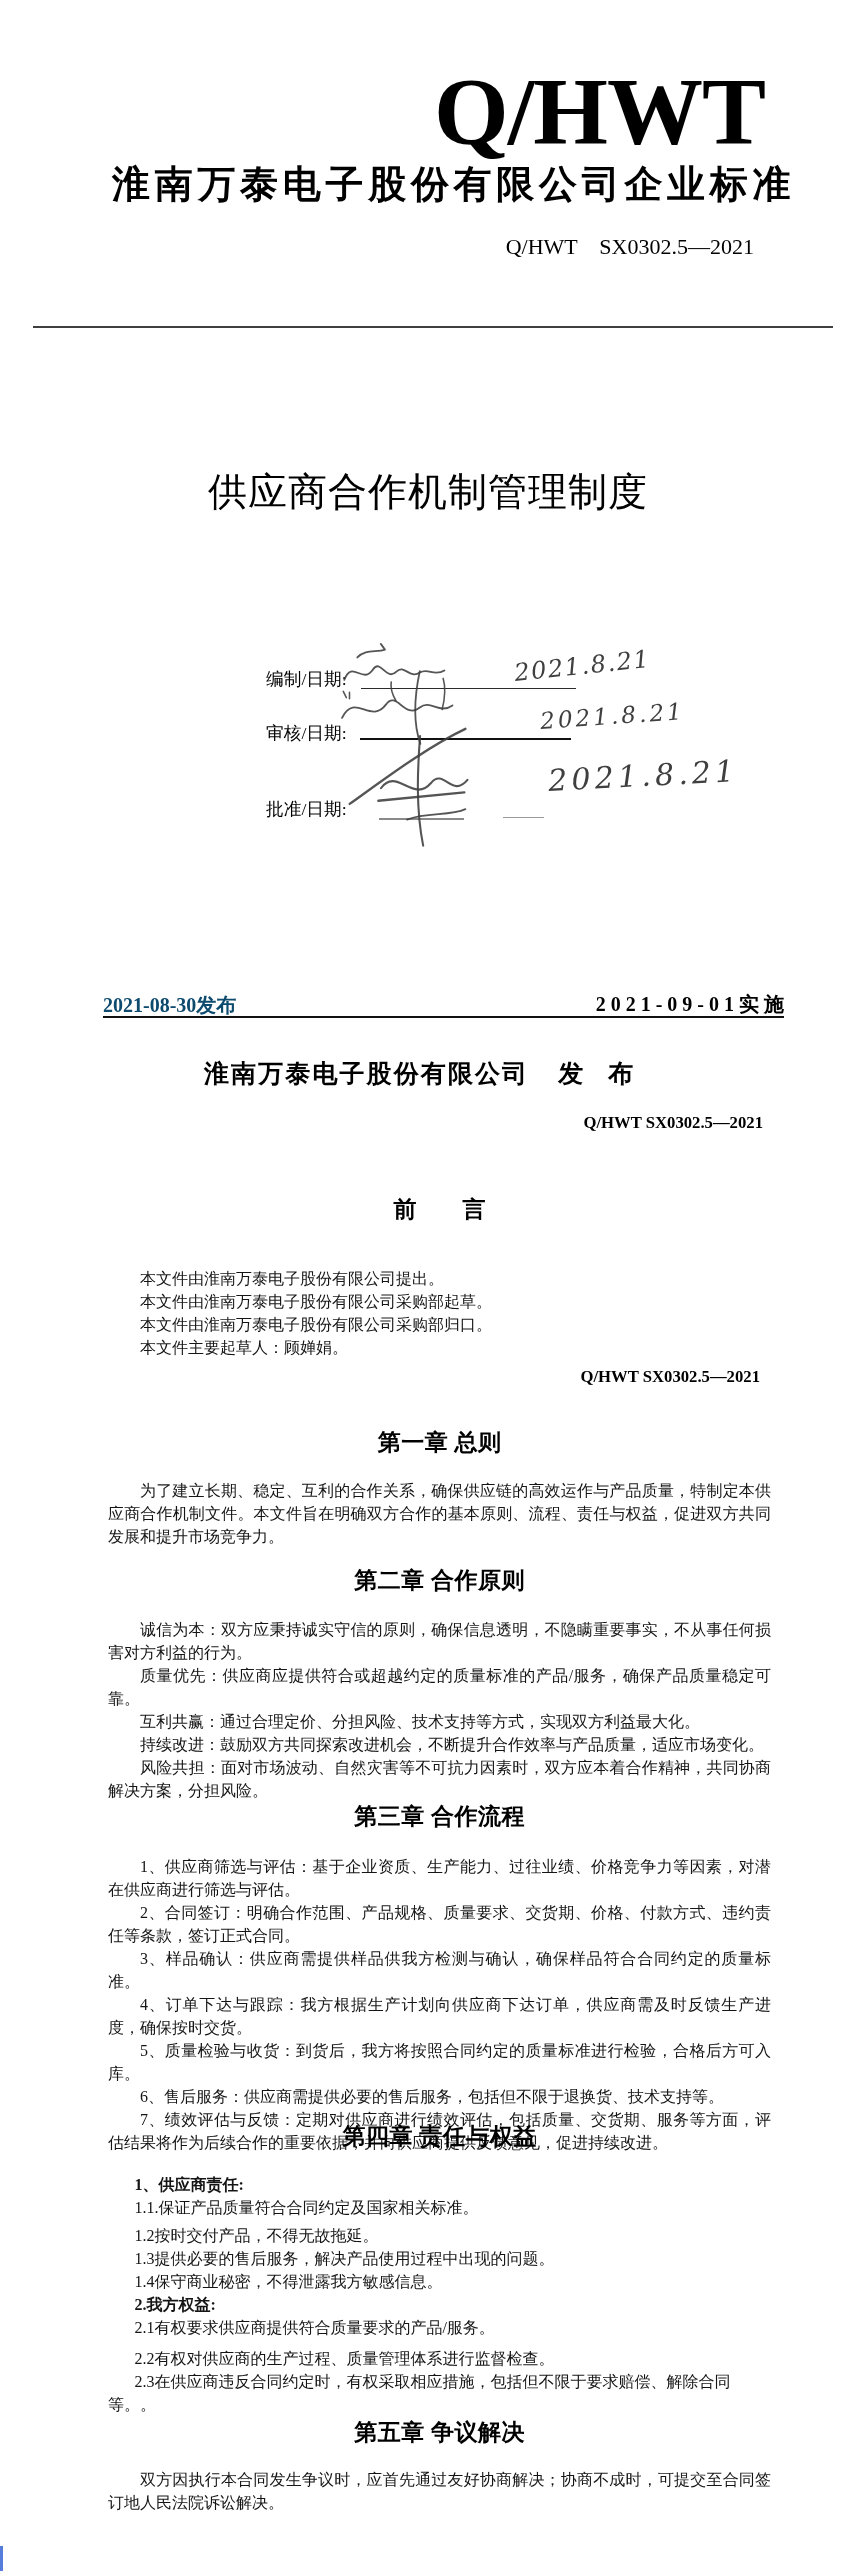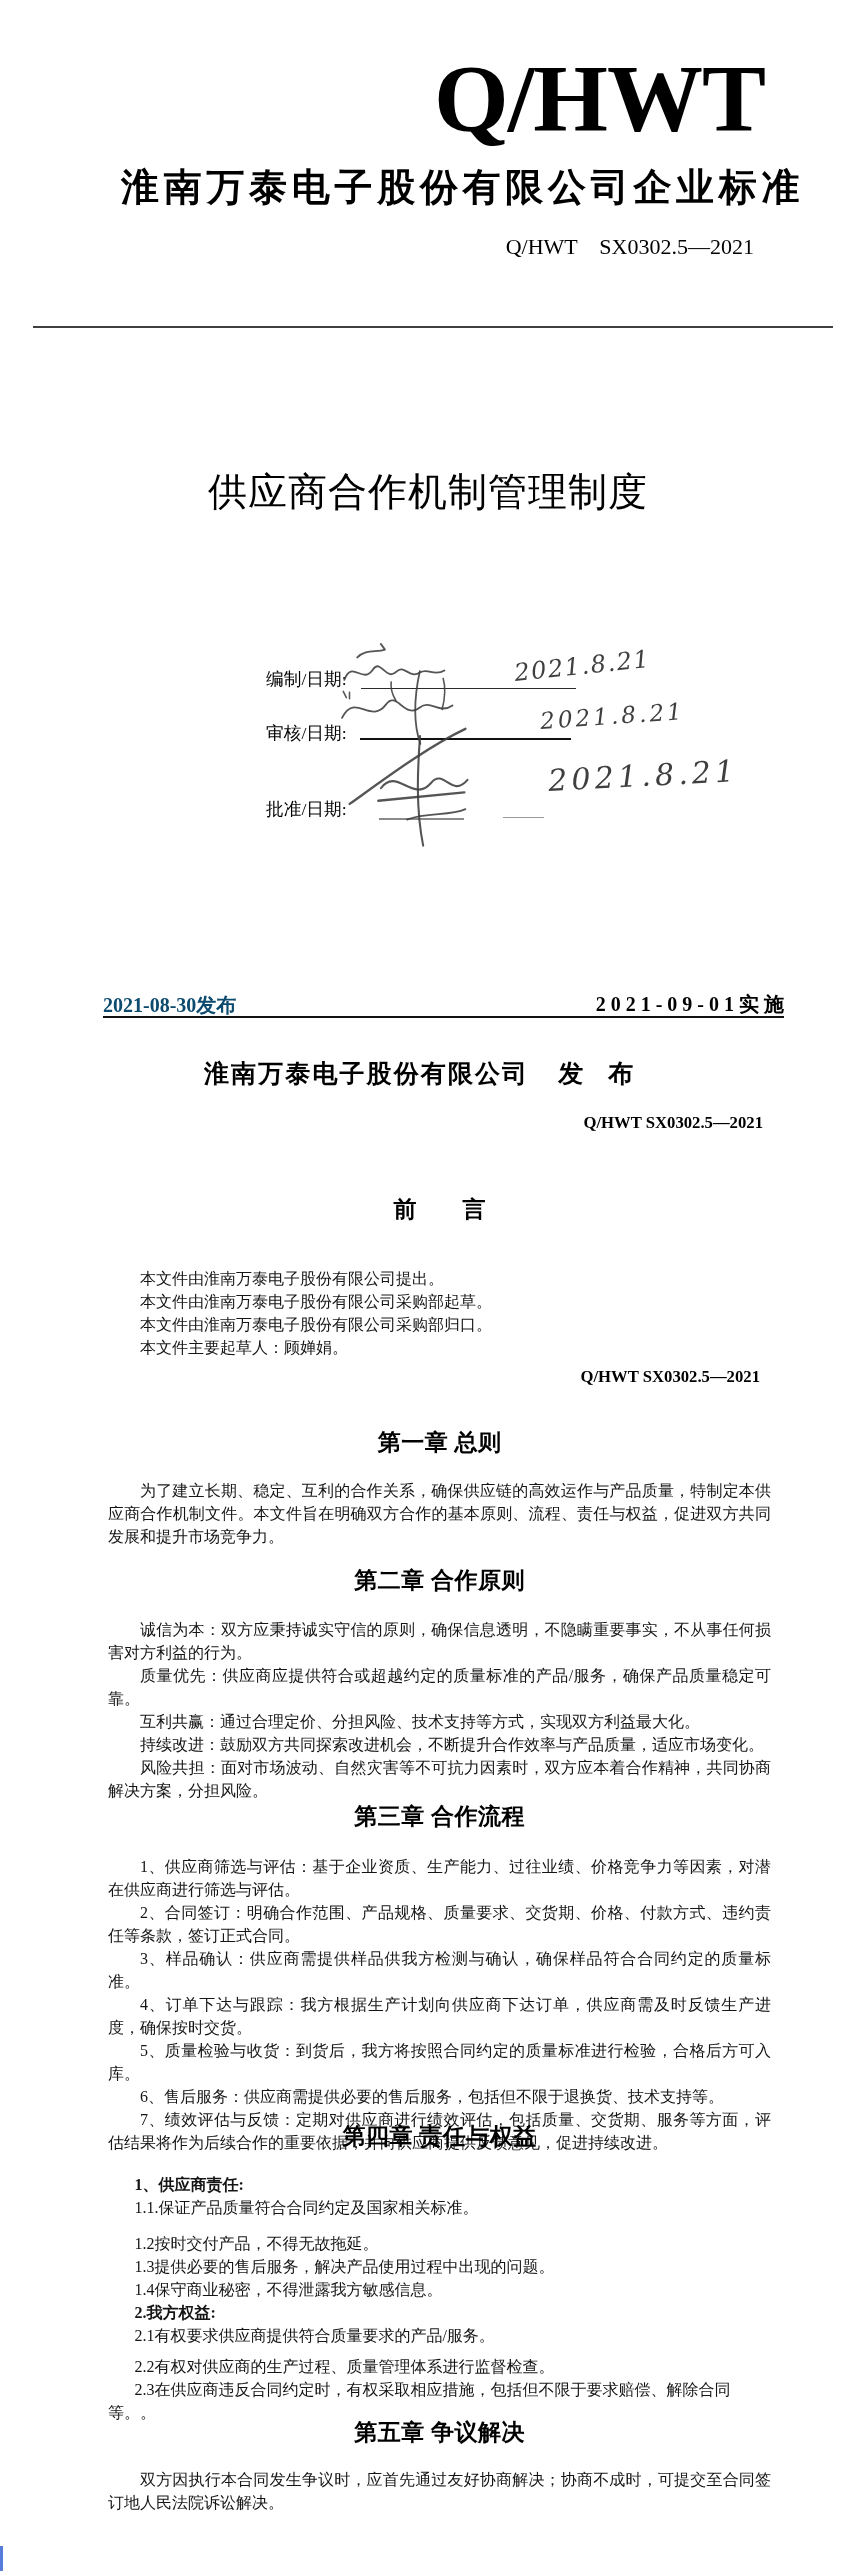--- a/index.html
+++ b/index.html
@@ -2,23 +2,23 @@
 <html style="font-size:8.3px"><head>
 <meta charset="utf-8">
 <style>
   html,body{margin:0;padding:0;background:#ffffff;}
   .page{position:relative;width:866px;height:2576px;background:#fff;overflow:hidden;
         font-family:"Liberation Serif","DejaVu Serif",serif;color:#111;}
 
   .abs{position:absolute;}
   .pre{white-space:pre;}
 
-  .brand-mark{top:51px;right:101px;font-family:"Liberation Serif","DejaVu Serif",serif;
+  .brand-mark{top:64px;right:101px;font-family:"Liberation Serif","DejaVu Serif",serif;
               font-weight:bold;font-size:96px;line-height:1;letter-spacing:-1px;color:#000;}
-  .org-standard-line{top:168px;left:121px;font-family:Liberation Sans, sans-serif;
+  .org-standard-line{top:168px;left:112px;font-family:Liberation Mono, monospace;
               font-weight:bold;font-size:38px;line-height:1;letter-spacing:4.7px;color:#000;}
   .std-number{top:236px;right:112px;font-size:22px;line-height:1;color:#000;}
   .rule{background:#3f3f3f;}
   .rule-top{top:326px;left:33px;width:800px;height:1.6px;}
 
   .doc-title{top:472px;left:208px;font-family:"Liberation Sans","DejaVu Sans",sans-serif;
              font-weight:normal;font-size:39px;line-height:1;letter-spacing:1px;color:#000;}
 
   .sig-label{font-size:17.7px;line-height:1.2;color:#000;left:266px;}
   .sig-line{position:absolute;background:#2b2b2b;}
@@ -42,21 +42,21 @@
   .center-col{left:108px;width:663px;text-align:center;}
   .preface-heading{top:1198px;font-family:"Liberation Sans","DejaVu Sans",sans-serif;
                    font-weight:bold;font-size:23px;line-height:1;color:#000;}
   .chapter-heading{font-weight:bold;font-size:23px;line-height:1;letter-spacing:0.5px;color:#000;}
 
   .body-block{position:absolute;left:108px;width:663px;font-size:16px;line-height:23px;
               text-align:justify;color:#151515;}
   .body-block p{margin:0;text-indent:2em;}
   .body-block.flat p{text-indent:1.65em;text-align:left;}
   .body-block p.bold{font-weight:bold;}
-  .body-block p.gap-a{margin-top:13px;}
+  .body-block p.gap-a{margin-top:5px;}
   .body-block p.gap-b{margin-top:7.8px;}
 
   .edge-artifact{top:2546px;left:0;width:3.1px;height:25px;background:#3a66d6;opacity:.85;}
 </style>
 </head>
 <body>
 
 <div class="page">
 
   <div class="abs brand-mark">Q/HWT</div>

